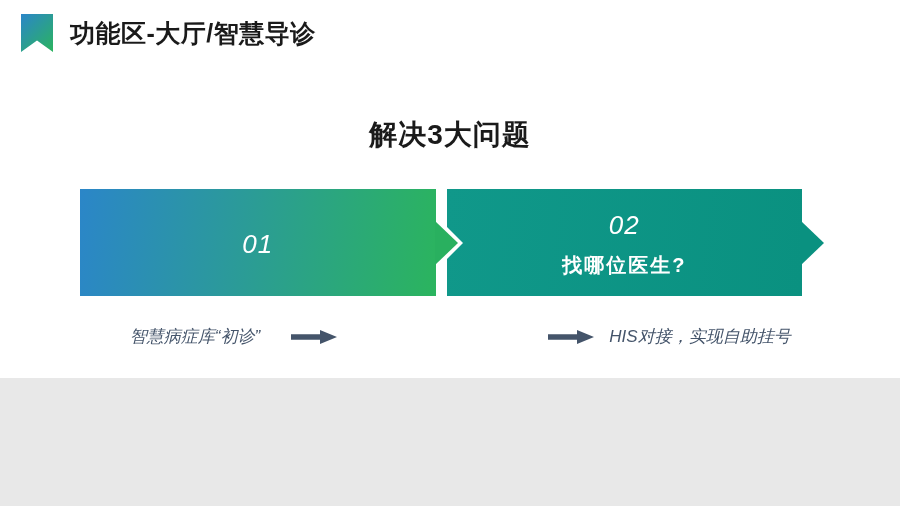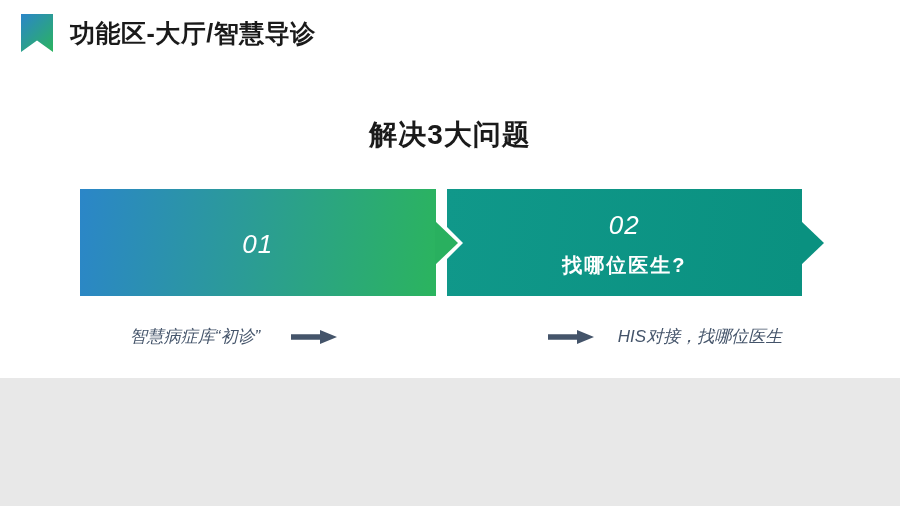--- a/index.html
+++ b/index.html
@@ -175,15 +175,15 @@
     </svg>
   </div>
 
 
   <div class="flow-arrow flow-arrow-2">
     <svg viewBox="0 0 46 14" xmlns="http://www.w3.org/2000/svg">
       <path d="M0 4.3 H29 V0 L46 7 L29 14 V9.7 H0 Z" fill="currentColor"></path>
     </svg>
   </div>
 
-  <div class="caption caption-3">HIS对接，找哪位医生</div>
+  <div class="caption caption-3">HIS对接，实现自助挂号</div>
 
 </div>
 
 </body></html>

